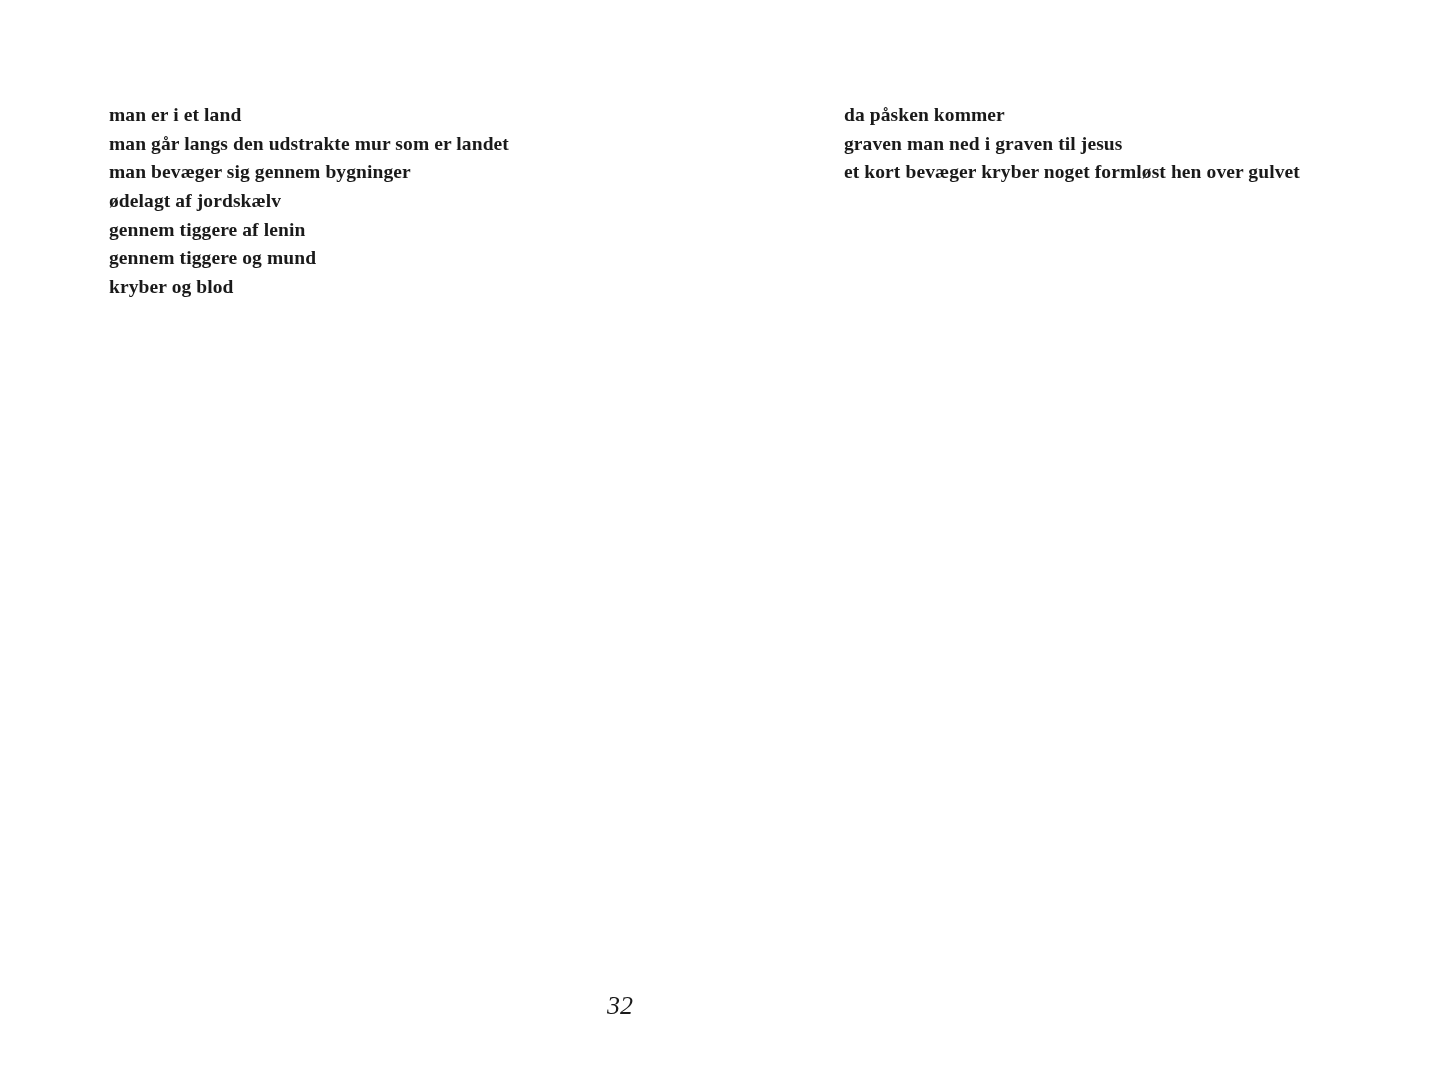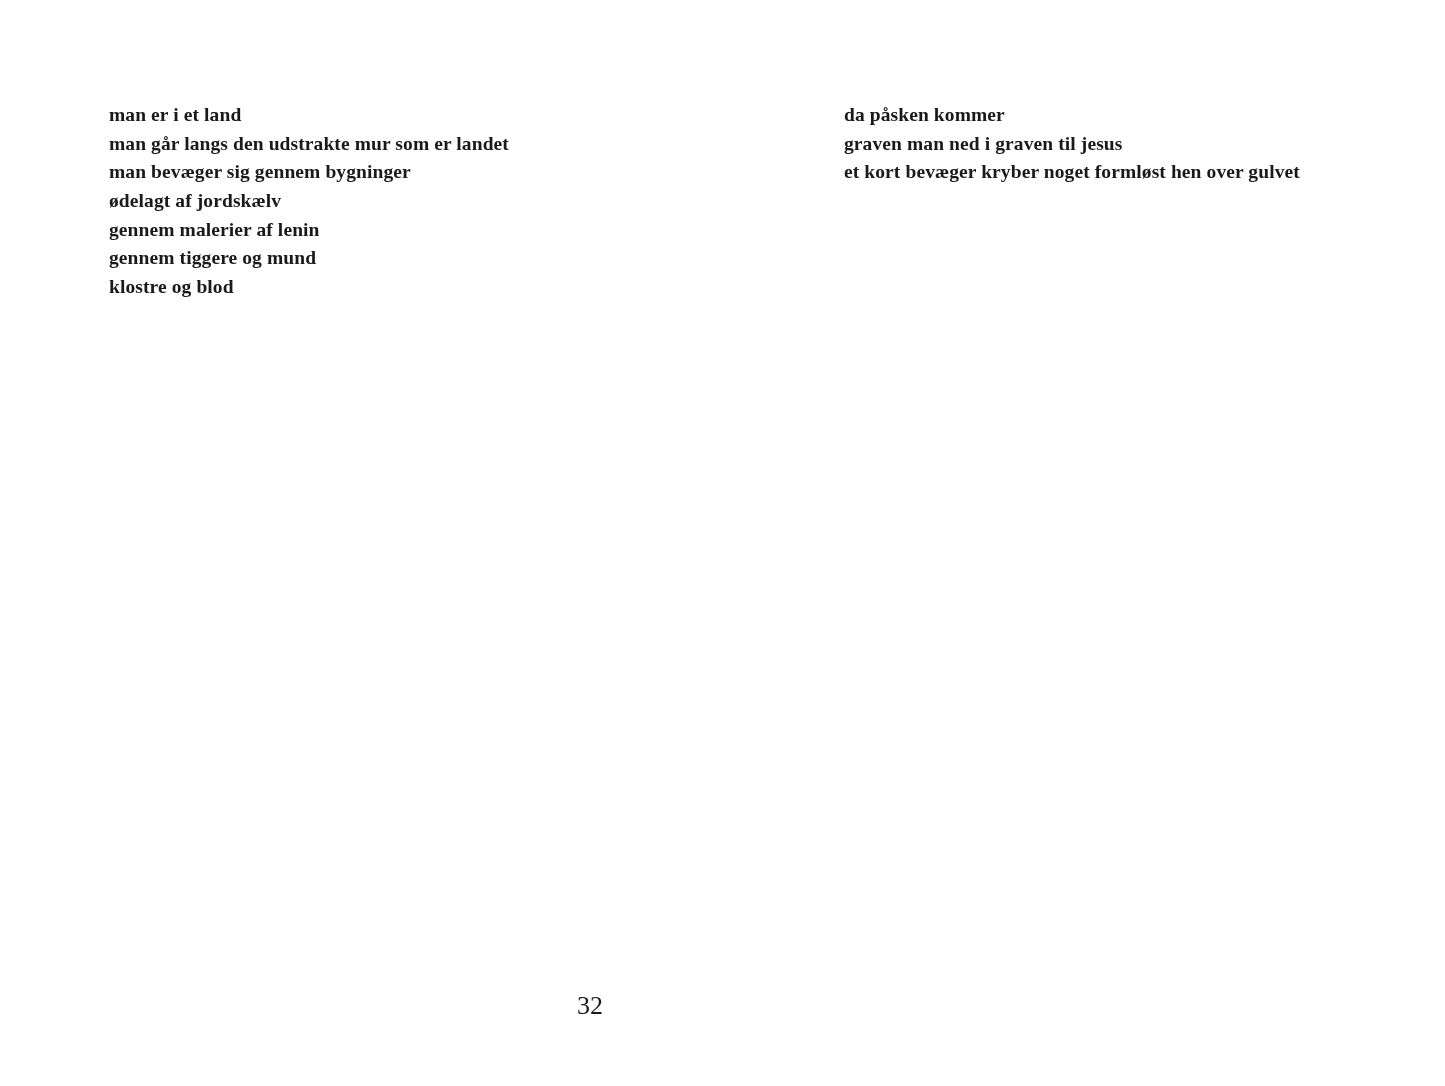--- a/index.html
+++ b/index.html
@@ -38,41 +38,42 @@
   .stanza + .stanza {
     margin-top: 28.7px;
     text-align: center;
   }
   .poem-line {
     height: 28.7px;
   }
   .page-number {
     position: absolute;
     top: 990px;
-    left: 515px;
+    left: 545px;
     width: 150px;
     text-align: center;
     font-size: 26px;
+    font-style: italic;
     line-height: 32px;
   }
 </style>
 </head>
 <body>
 
 <div class="page">
 
   <div class="poem-column left">
     <div class="stanza">
       <div class="poem-line">man er i et land</div>
       <div class="poem-line">man går langs den udstrakte mur som er landet</div>
       <div class="poem-line">man bevæger sig gennem bygninger</div>
       <div class="poem-line">ødelagt af jordskælv</div>
-      <div class="poem-line">gennem malerier af lenin</div>
+      <div class="poem-line">gennem tiggere af lenin</div>
       <div class="poem-line">gennem tiggere og mund</div>
-      <div class="poem-line">klostre og blod</div>
+      <div class="poem-line">kryber og blod</div>
     </div>
   </div>
 
   <div class="poem-column right">
     <div class="stanza">
       <div class="poem-line">da påsken kommer</div>
       <div class="poem-line">graven man ned i graven til jesus</div>
       <div class="poem-line">et kort bevæger kryber noget formløst hen over gulvet</div>
     </div>
   </div>

